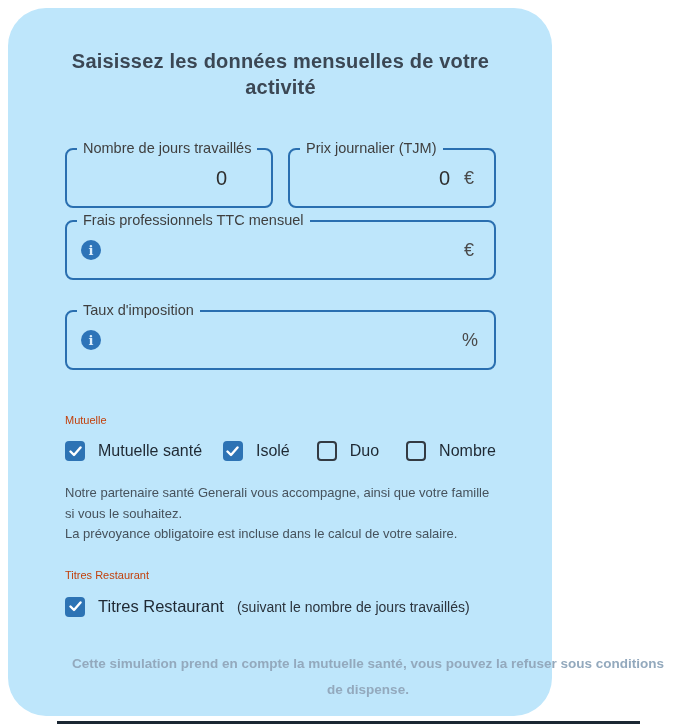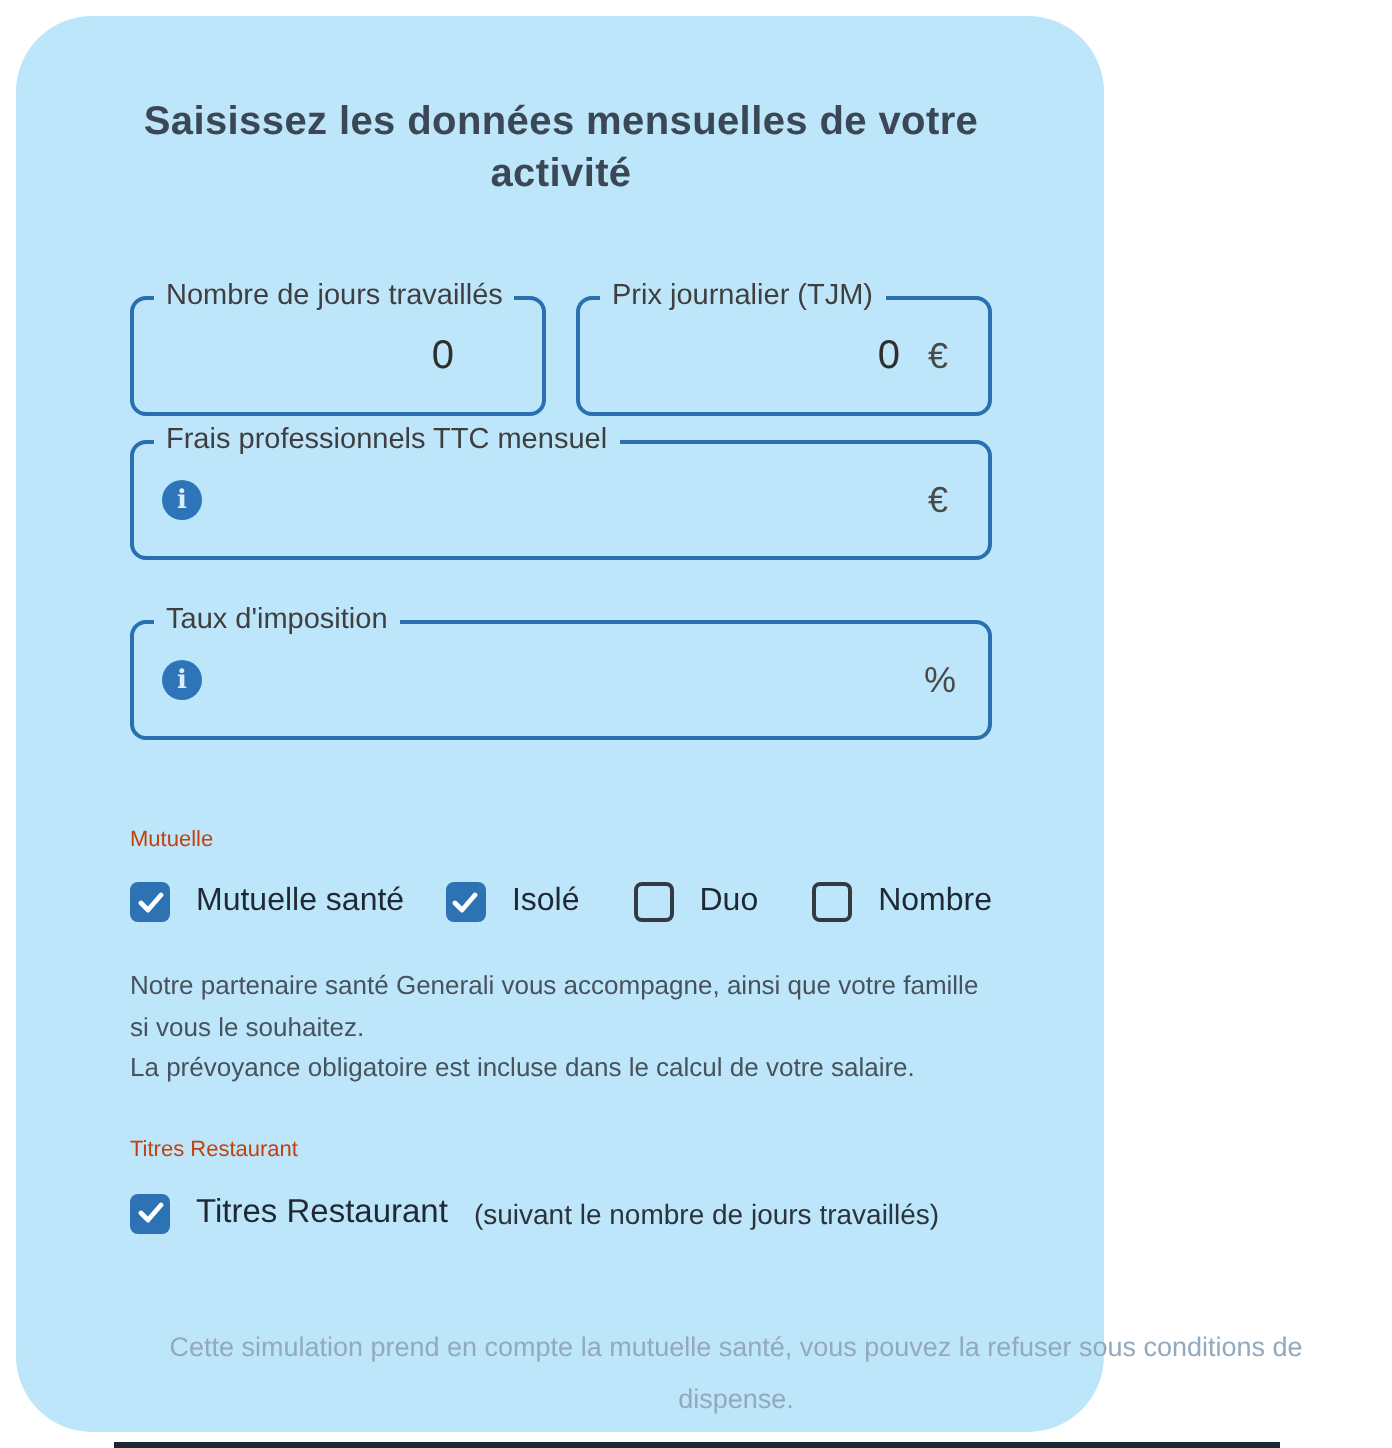--- a/index.html
+++ b/index.html
@@ -136,26 +136,27 @@
   }
   .tr-row {
     display: flex;
     align-items: center;
     gap: 13px;
     margin-top: 16px;
   }
   .tr-row .cb-label { font-size: 16.5px; color: #1f2933; }
   .tr-row .cb-note { font-size: 14px; color: #2b333c; }
   .footer-note {
-    margin: 44px auto 0;
+    margin: 34px auto 0;
     width: 606px;
     text-align: center;
     font-size: 13.5px;
     line-height: 26px;
     color: #93a9bd;
+    font-weight: bold;
   }
   .bottom-strip {
     position: absolute;
     left: 57px; bottom: 0;
     width: 583px; height: 3px;
     background: #1b2733;
   }
 </style>
 </head>
 <body>

